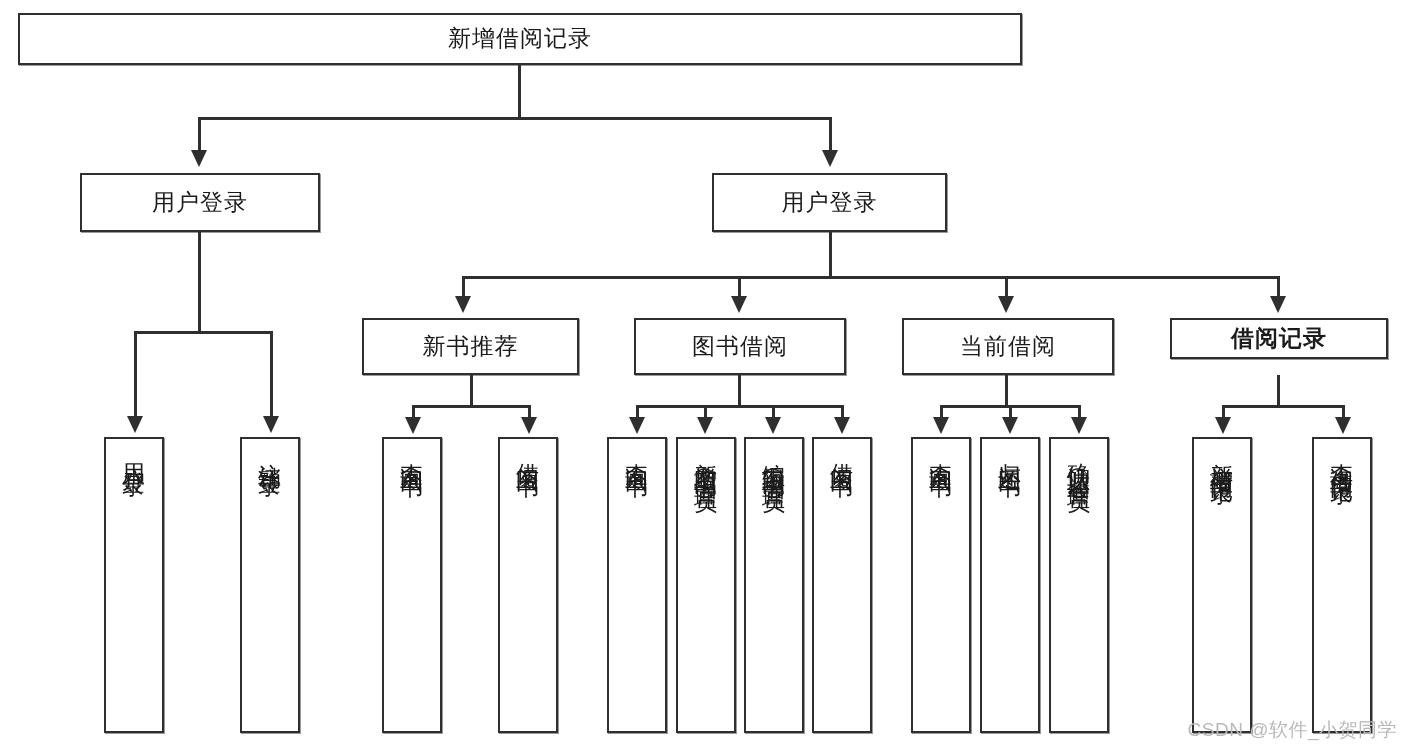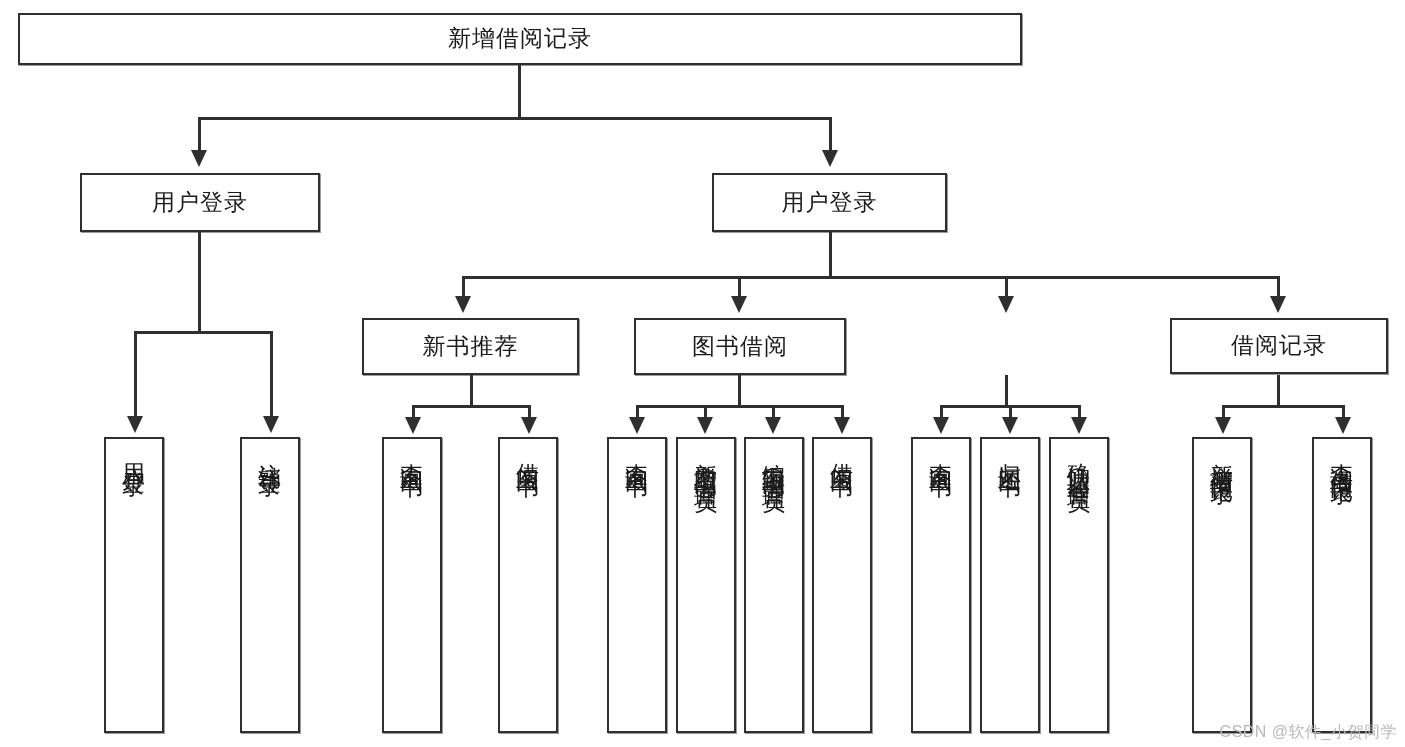--- a/index.html
+++ b/index.html
@@ -66,21 +66,21 @@
     height: 0;
     border-left: 8px solid transparent;
     border-right: 8px solid transparent;
     border-top: 17px solid #2f2f2f;
   }
   
   #watermark {
     position: absolute;
     right: 8px;
     bottom: 4px;
-    font-size: 16px;
+    font-size: 19px;
     color: #b9b9b9;
     letter-spacing: 0.5px;
     white-space: nowrap;
     pointer-events: none;
   }
 </style>
 </head>
 <body>
 
 <div id="canvas">
@@ -129,22 +129,25 @@
   <div class="arrow" style="left:1270px; top:296px;"></div>
 
   <div class="node horizontal" style="left:362px; top:318px; width:217px; height:57px;">
     <span>新书推荐</span>
   </div>
 
   <div class="node horizontal" style="left:634px; top:318px; width:212px; height:57px;">
     <span>图书借阅</span>
   </div>
 
-
-  <div class="node horizontal" style="left:1170px; top:318px; width:218px; height:56px;">
+  <div class="node horizontal" style="left:902px; top:318px; width:212px; height:57px;">
+    <span>当前借阅</span>
+  </div>
+
+  <div class="node horizontal" style="left:1170px; top:318px; width:218px; height:41px;font-weight:bold;">
     <span>借阅记录</span>
   </div>
 
   <div class="vline" style="left:470px; top:375px; height:32px;"></div>
   <div class="hline" style="left:412px; top:405px; width:119px;"></div>
   <div class="vline" style="left:412px; top:405px; height:14px;"></div>
   <div class="arrow" style="left:405px; top:417px;"></div>
   <div class="vline" style="left:528px; top:405px; height:14px;"></div>
   <div class="arrow" style="left:521px; top:417px;"></div>
 

